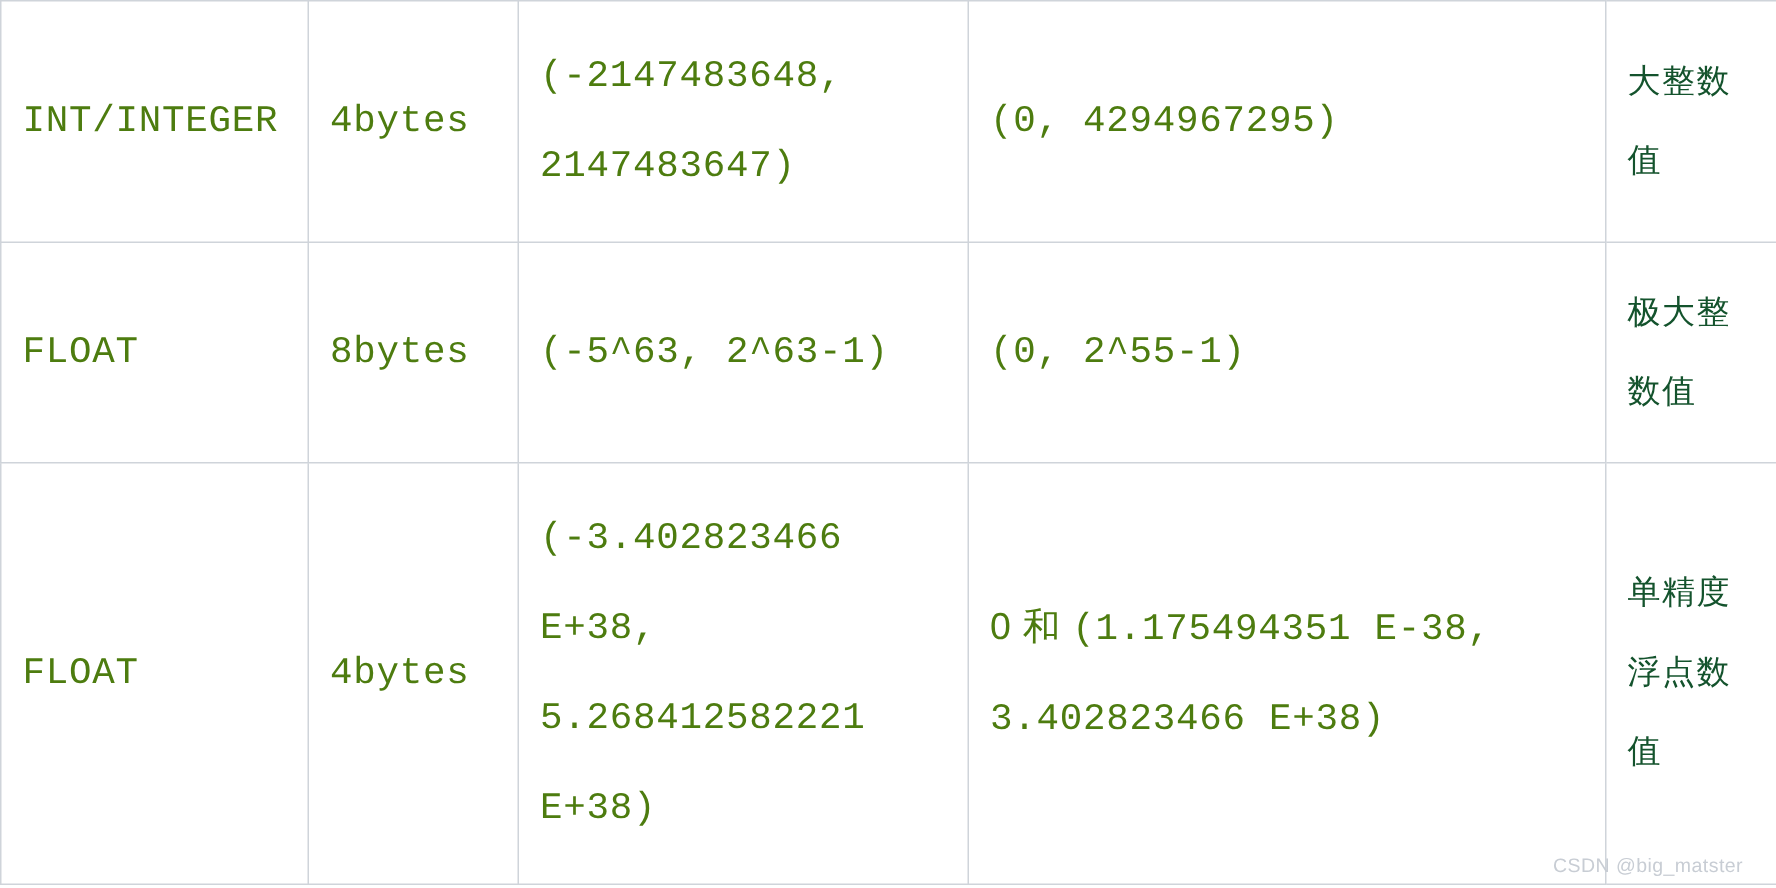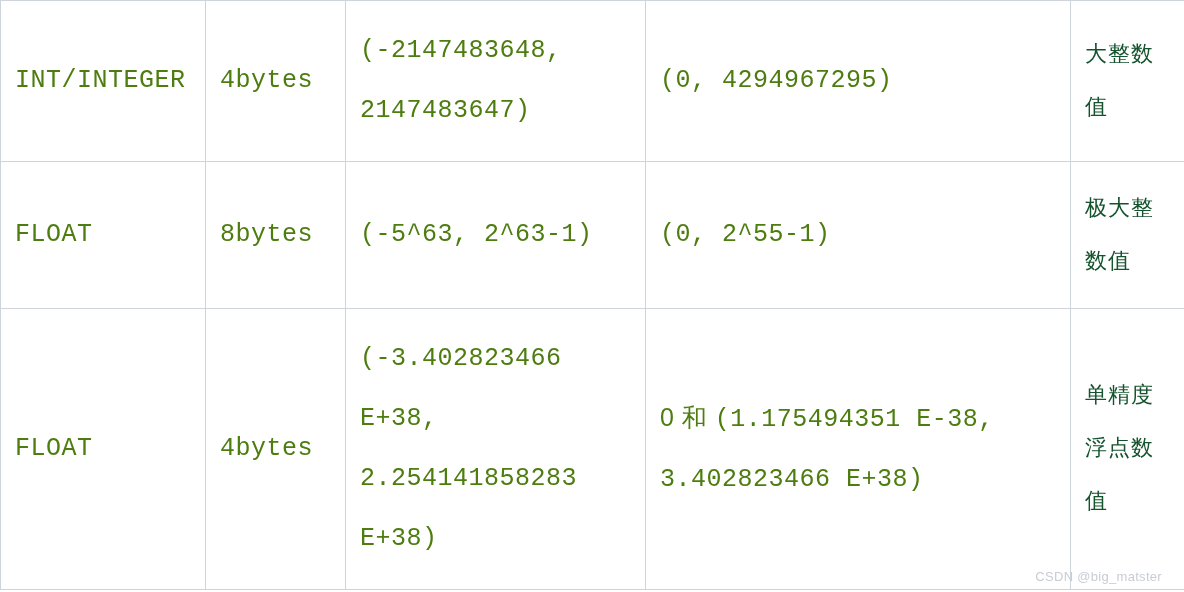--- a/index.html
+++ b/index.html
@@ -78,20 +78,20 @@
     <tr>
       <td class="col-type">FLOAT</td>
       <td class="col-size">8bytes</td>
       <td class="col-signed">(-5^63, 2^63-1)</td>
       <td class="col-unsigned">(0, 2^55-1)</td>
       <td class="col-desc">极大整数值</td>
     </tr>
     <tr>
       <td class="col-type">FLOAT</td>
       <td class="col-size">4bytes</td>
-      <td class="col-signed">(-3.402823466 E+38, 2.254141858283 E+38)</td>
+      <td class="col-signed">(-3.402823466 E+38, 5.268412582221 E+38)</td>
       <td class="col-unsigned"><span class="mix-cn">0 和 </span><span>(1.175494351 E-38, 3.402823466 E+38)</span></td>
       <td class="col-desc">单精度浮点数值</td>
     </tr>
   </tbody>
 </table>
 
 <div class="watermark">CSDN @big_matster</div>
 
 </body></html>

